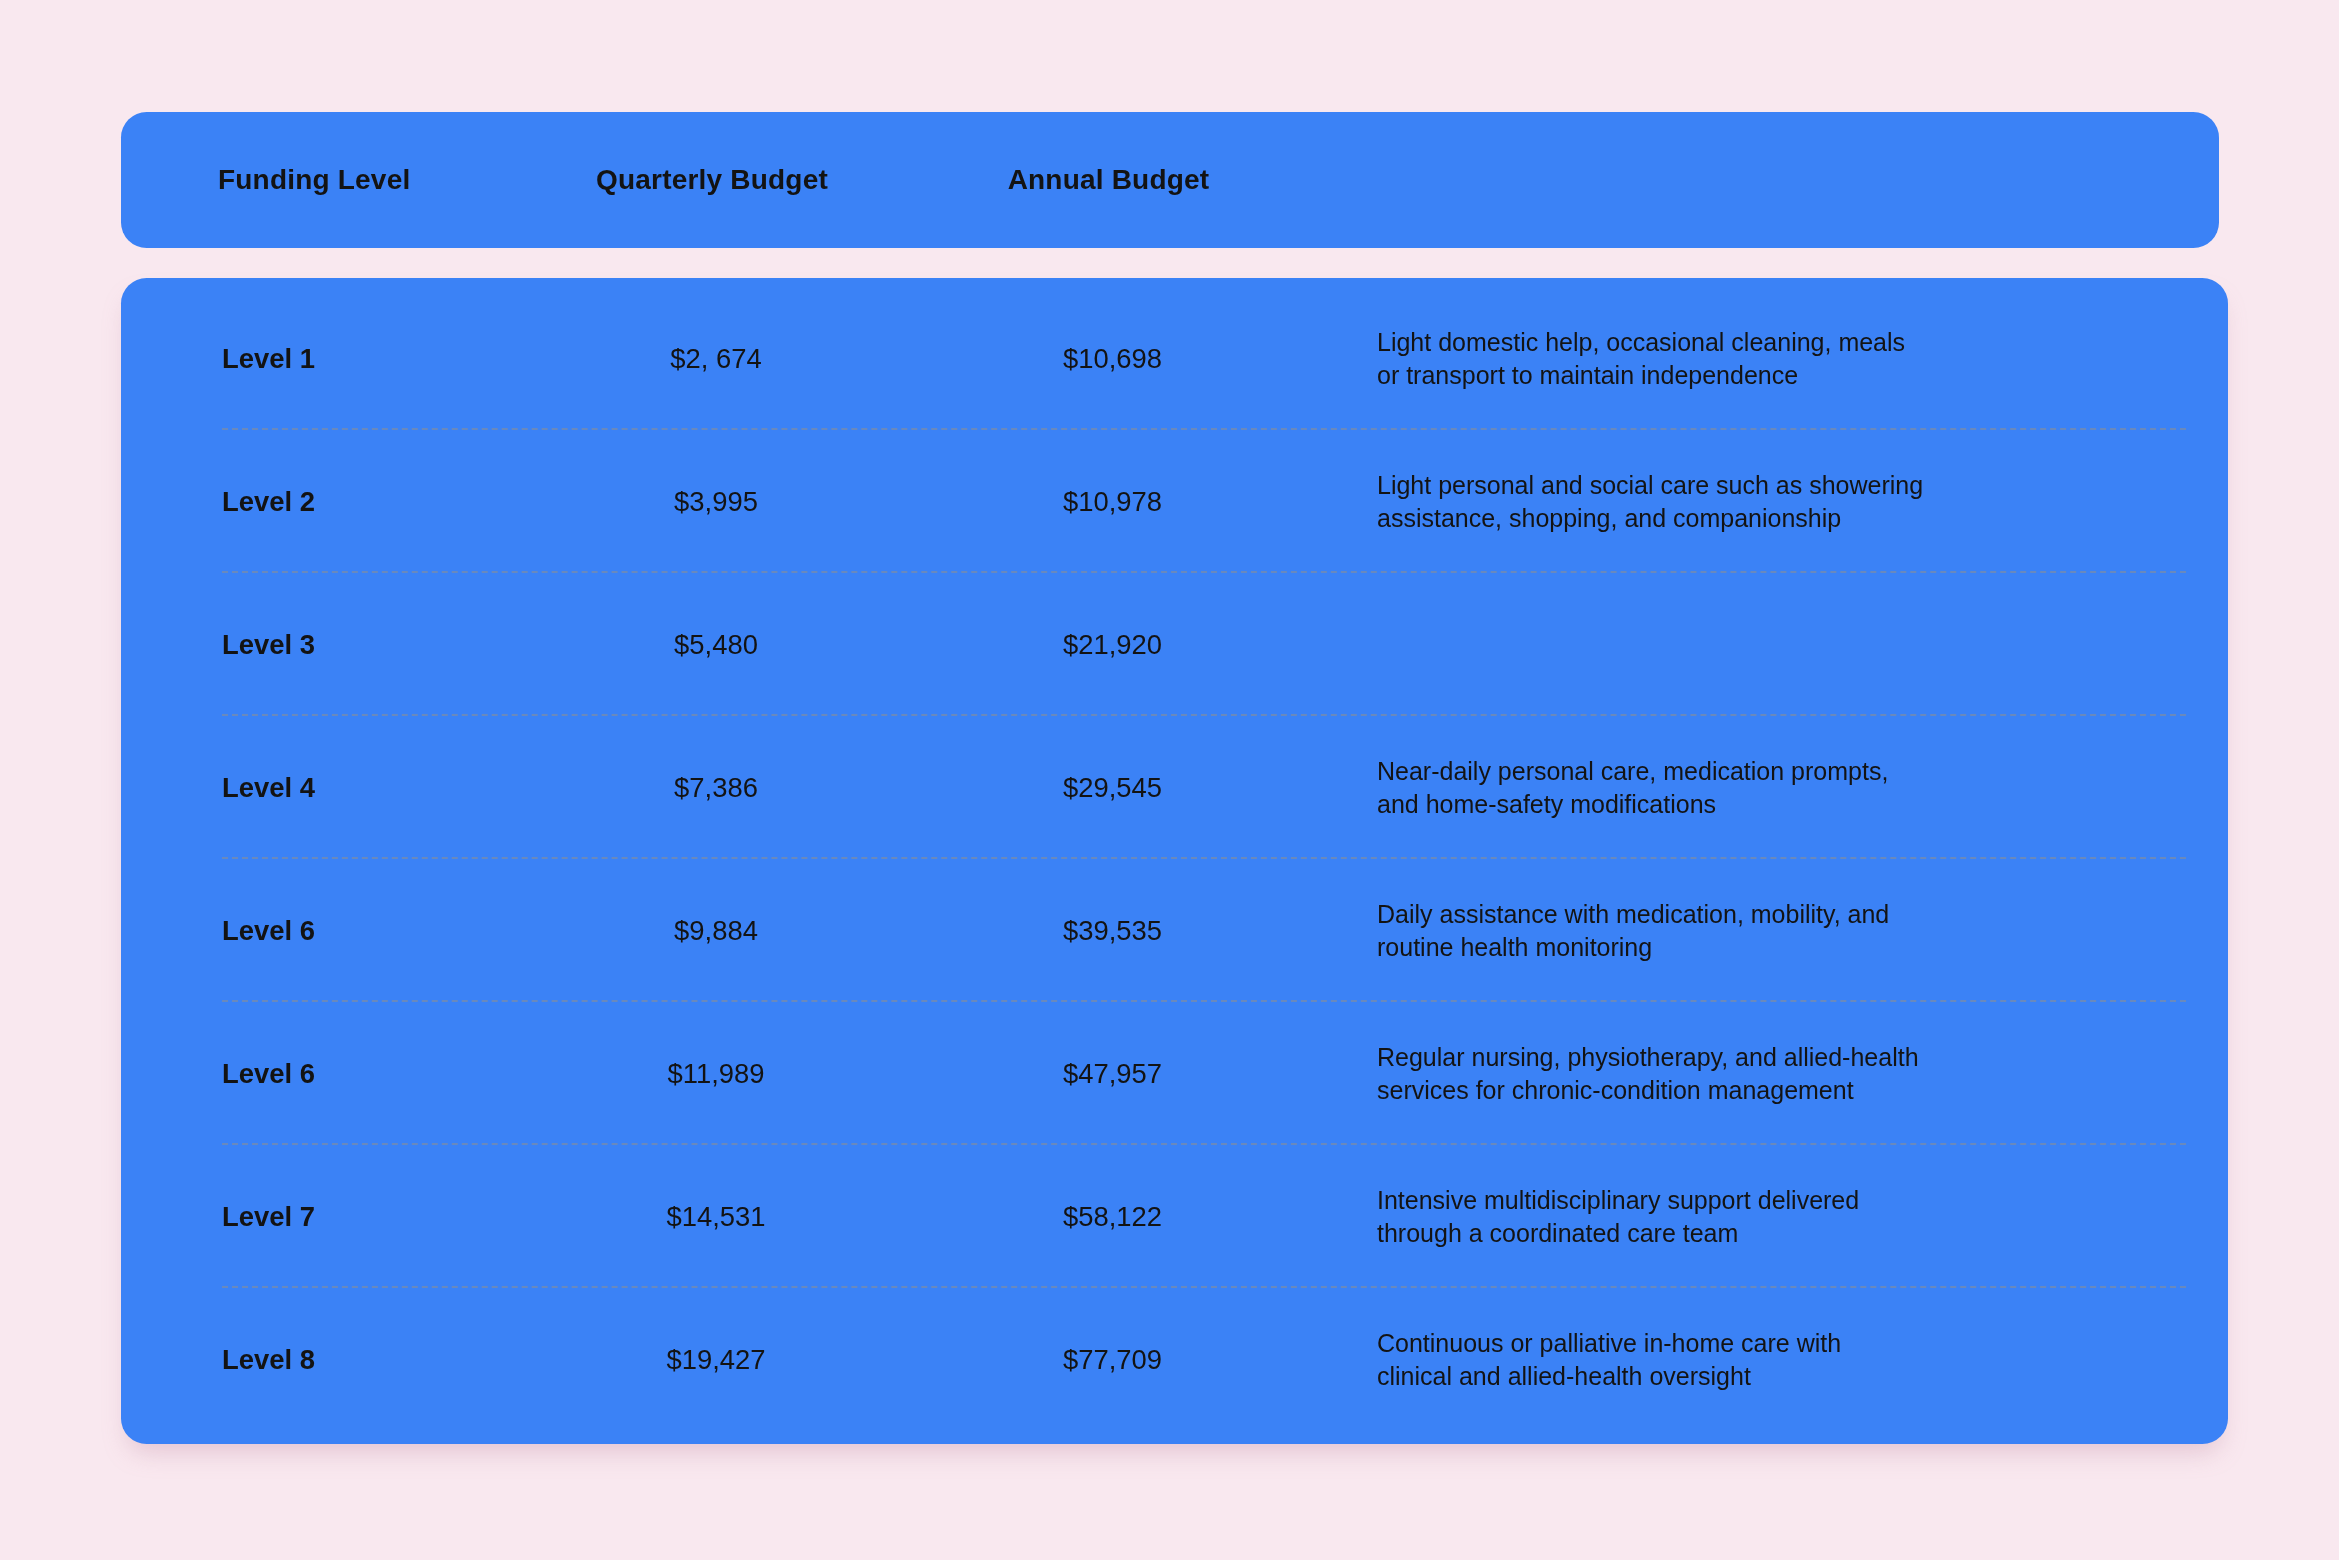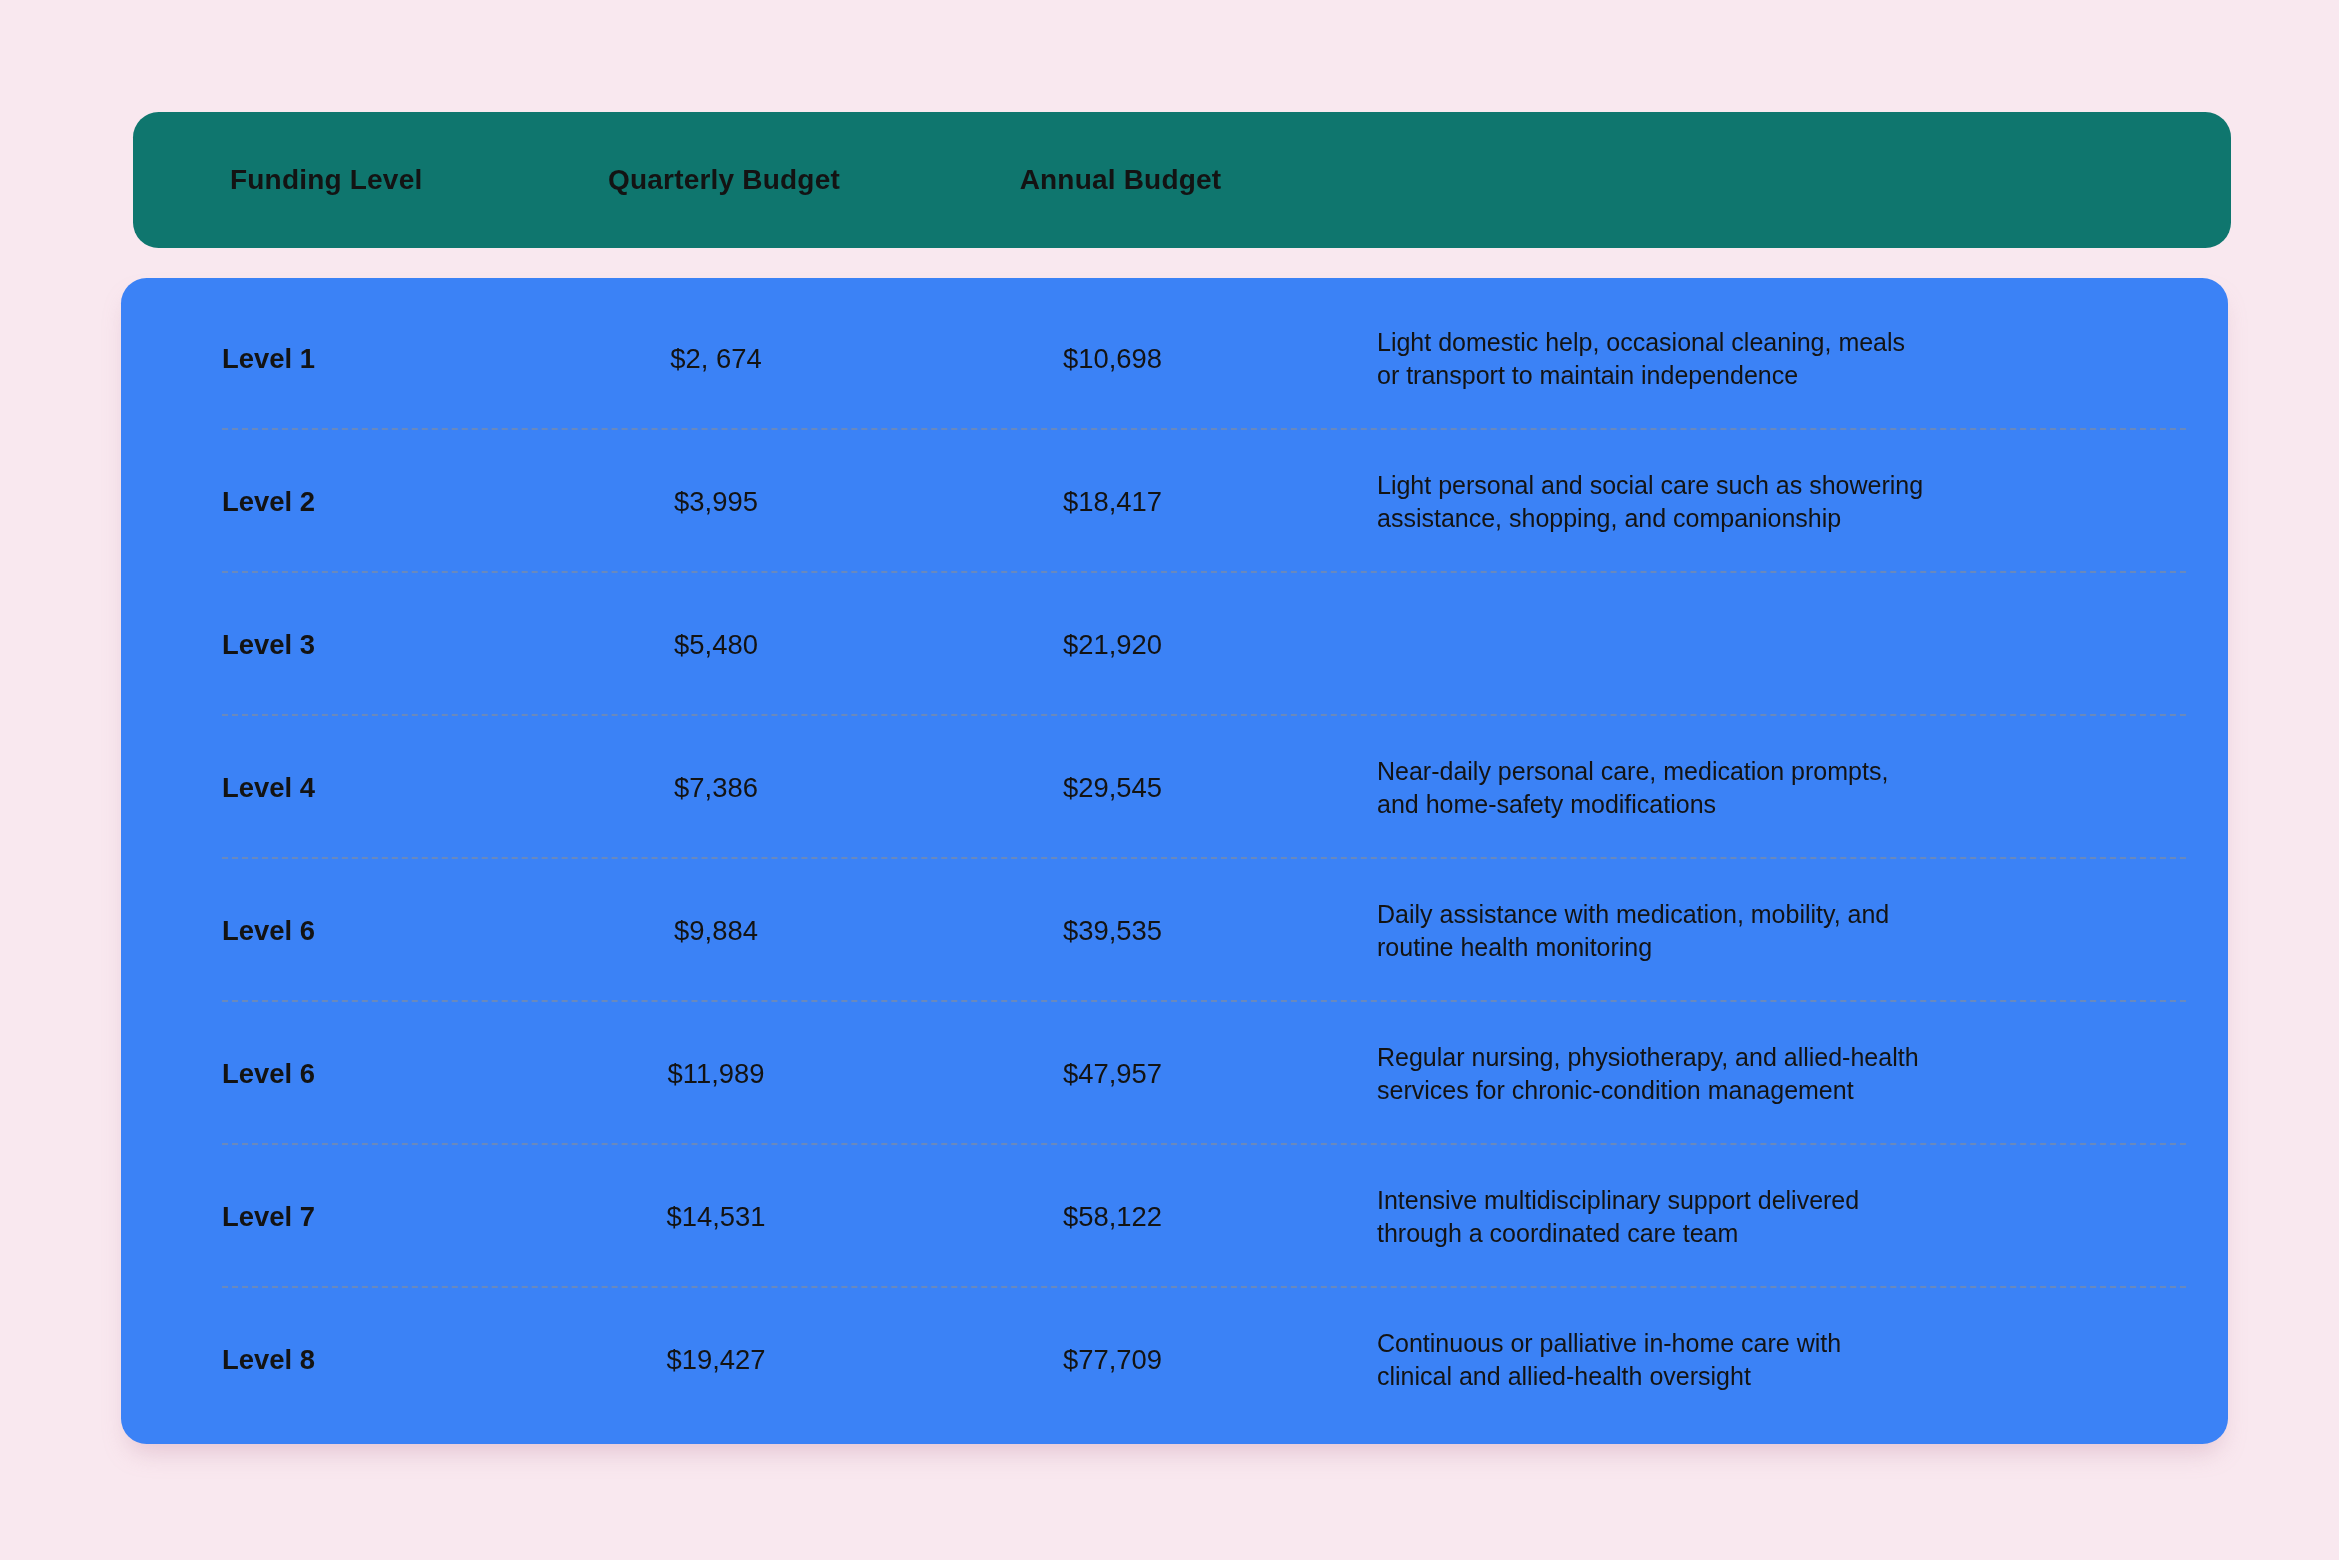--- a/index.html
+++ b/index.html
@@ -7,25 +7,25 @@
     position: relative;
     width: 2339px;
     height: 1561px;
     background: #f9e8ef;
     font-family: "Liberation Sans", sans-serif;
     color: #131313;
     overflow: hidden;
   }
   .table-header {
     position: absolute;
-    left: 133px;
+    left: 121px;
     top: 112px;
     width: 2098px;
     height: 136px;
-    background: #0f766e;
+    background: #3b82f6;
     border-radius: 25.6px;
     display: grid;
     grid-template-columns: 341px 418px 396px 1fr;
     align-items: center;
     padding-left: 97px;
     box-sizing: border-box;
   }
   .hcell {
     font-size: 28px;
     font-weight: 700;
@@ -100,21 +100,21 @@
     <div class="cell-level">Level 1</div>
     <div class="cell-money q">$2, 674</div>
     <div class="cell-money a">$10,698</div>
     <div class="cell-support">Light domestic help, occasional cleaning, meals
 or transport to maintain independence</div>
   </div>
 
   <div class="row">
     <div class="cell-level">Level 2</div>
     <div class="cell-money q">$3,995</div>
-    <div class="cell-money a">$18,417</div>
+    <div class="cell-money a">$10,978</div>
     <div class="cell-support">Light personal and social care such as showering
 assistance, shopping, and companionship</div>
   </div>
 
   <div class="row">
     <div class="cell-level">Level 3</div>
     <div class="cell-money q">$5,480</div>
     <div class="cell-money a">$21,920</div>
   </div>
 

